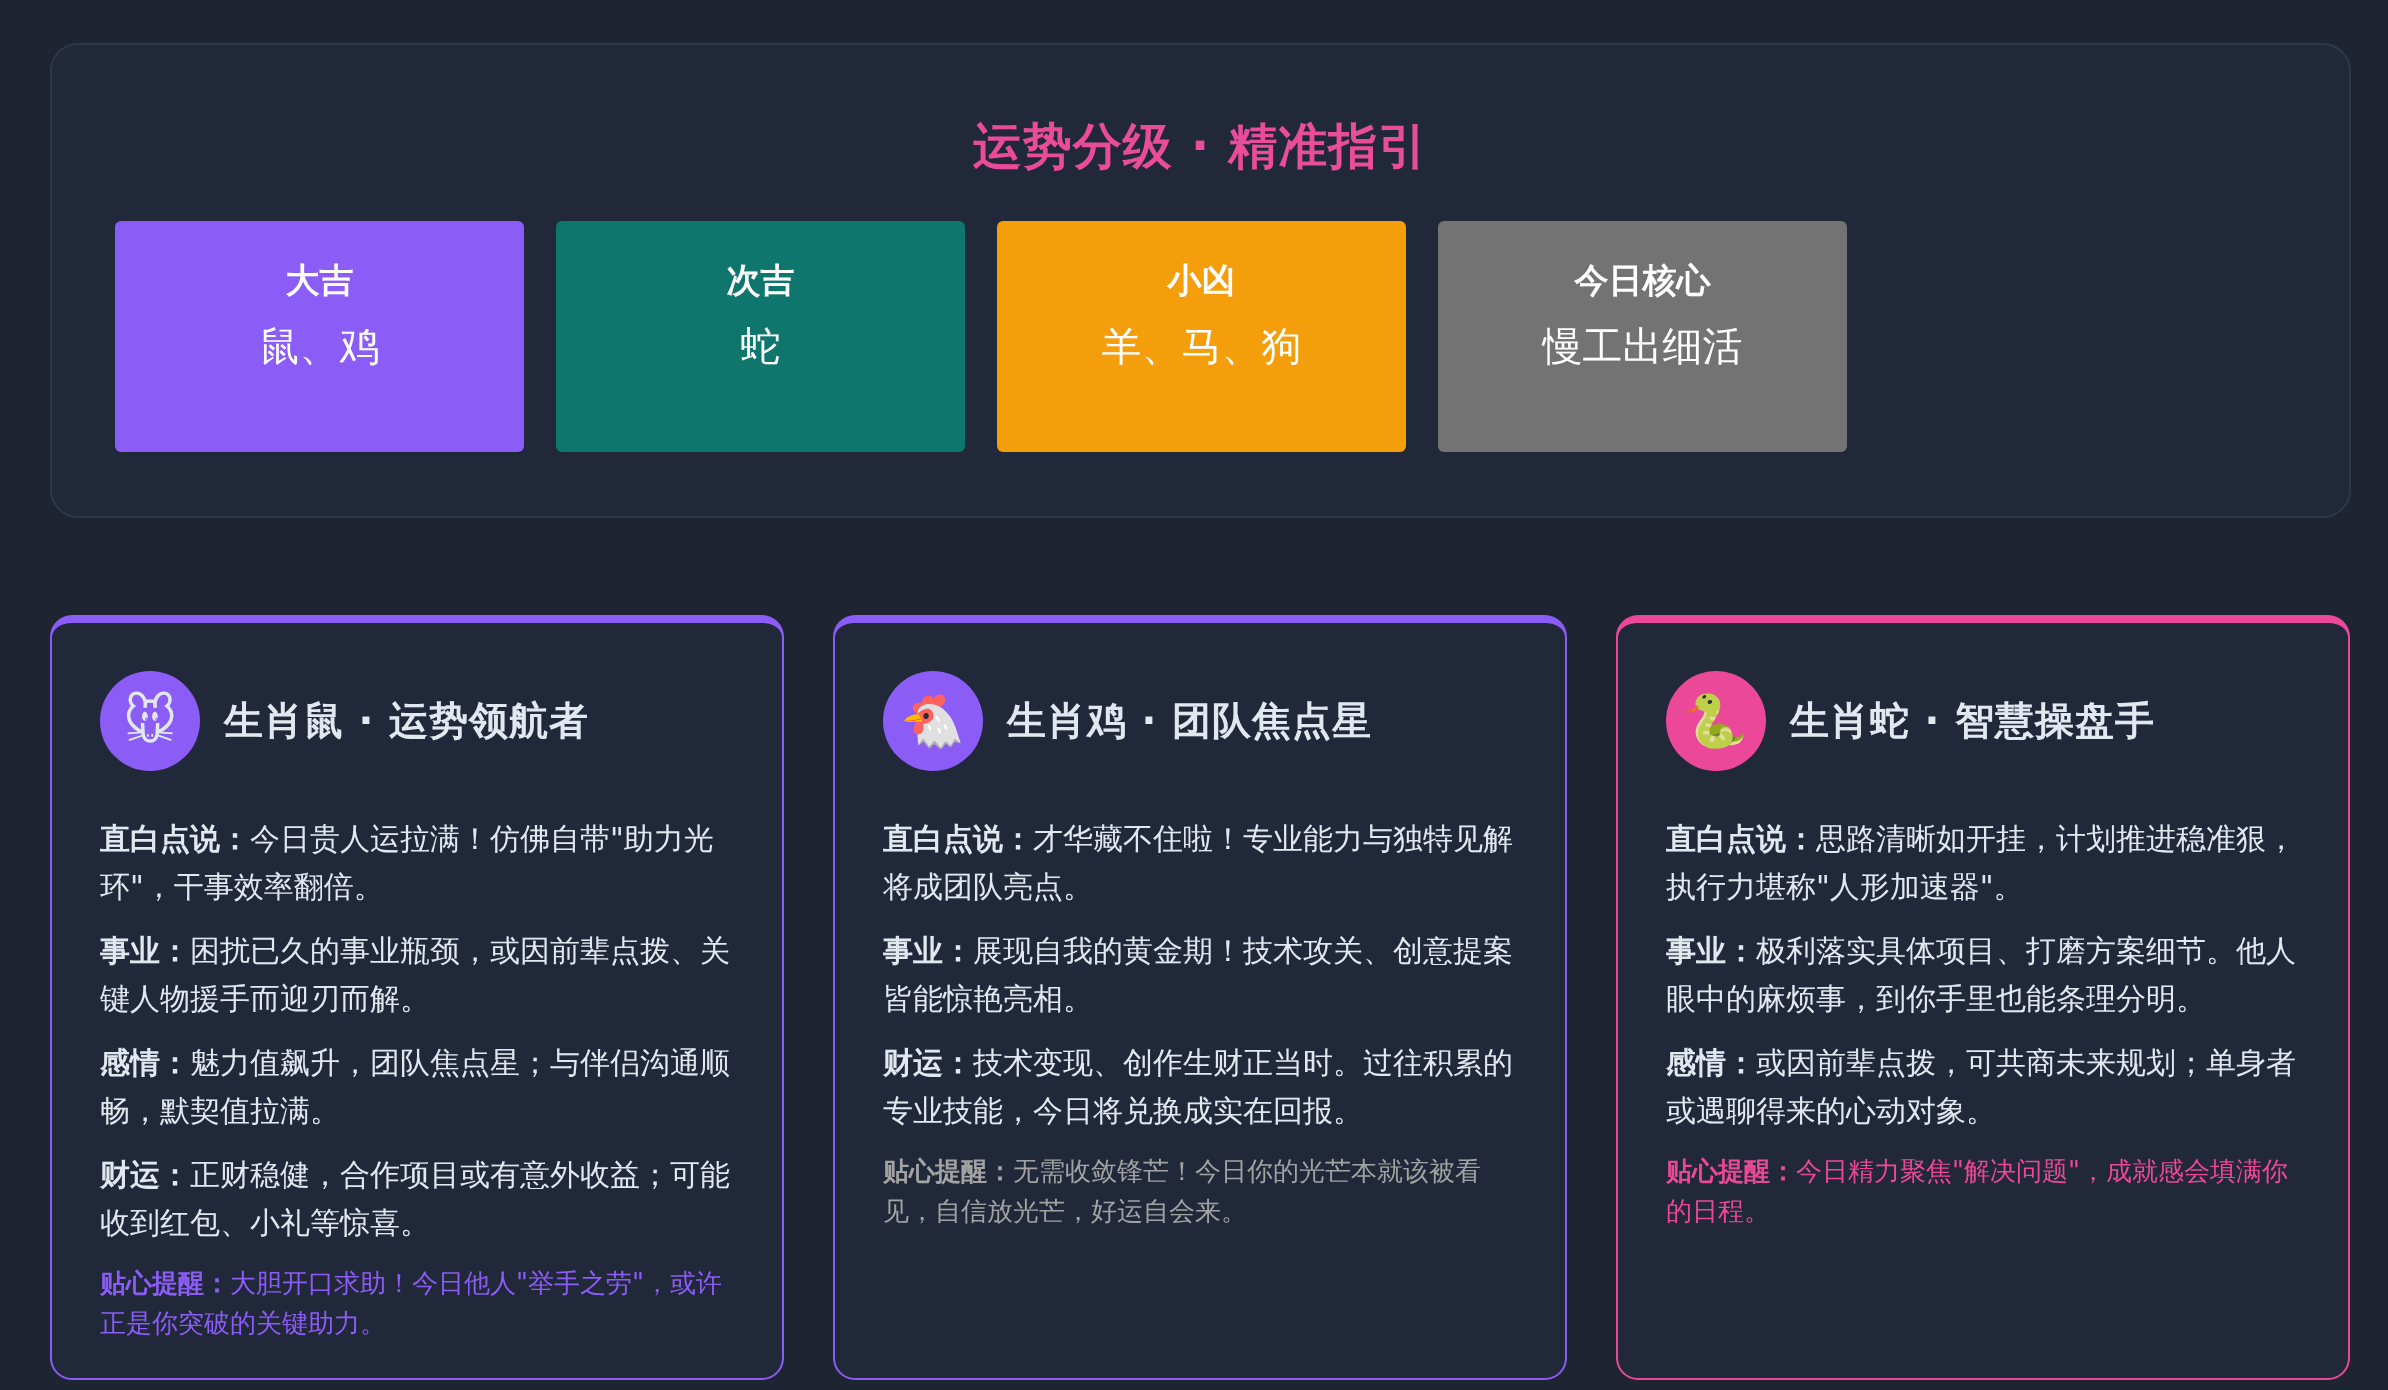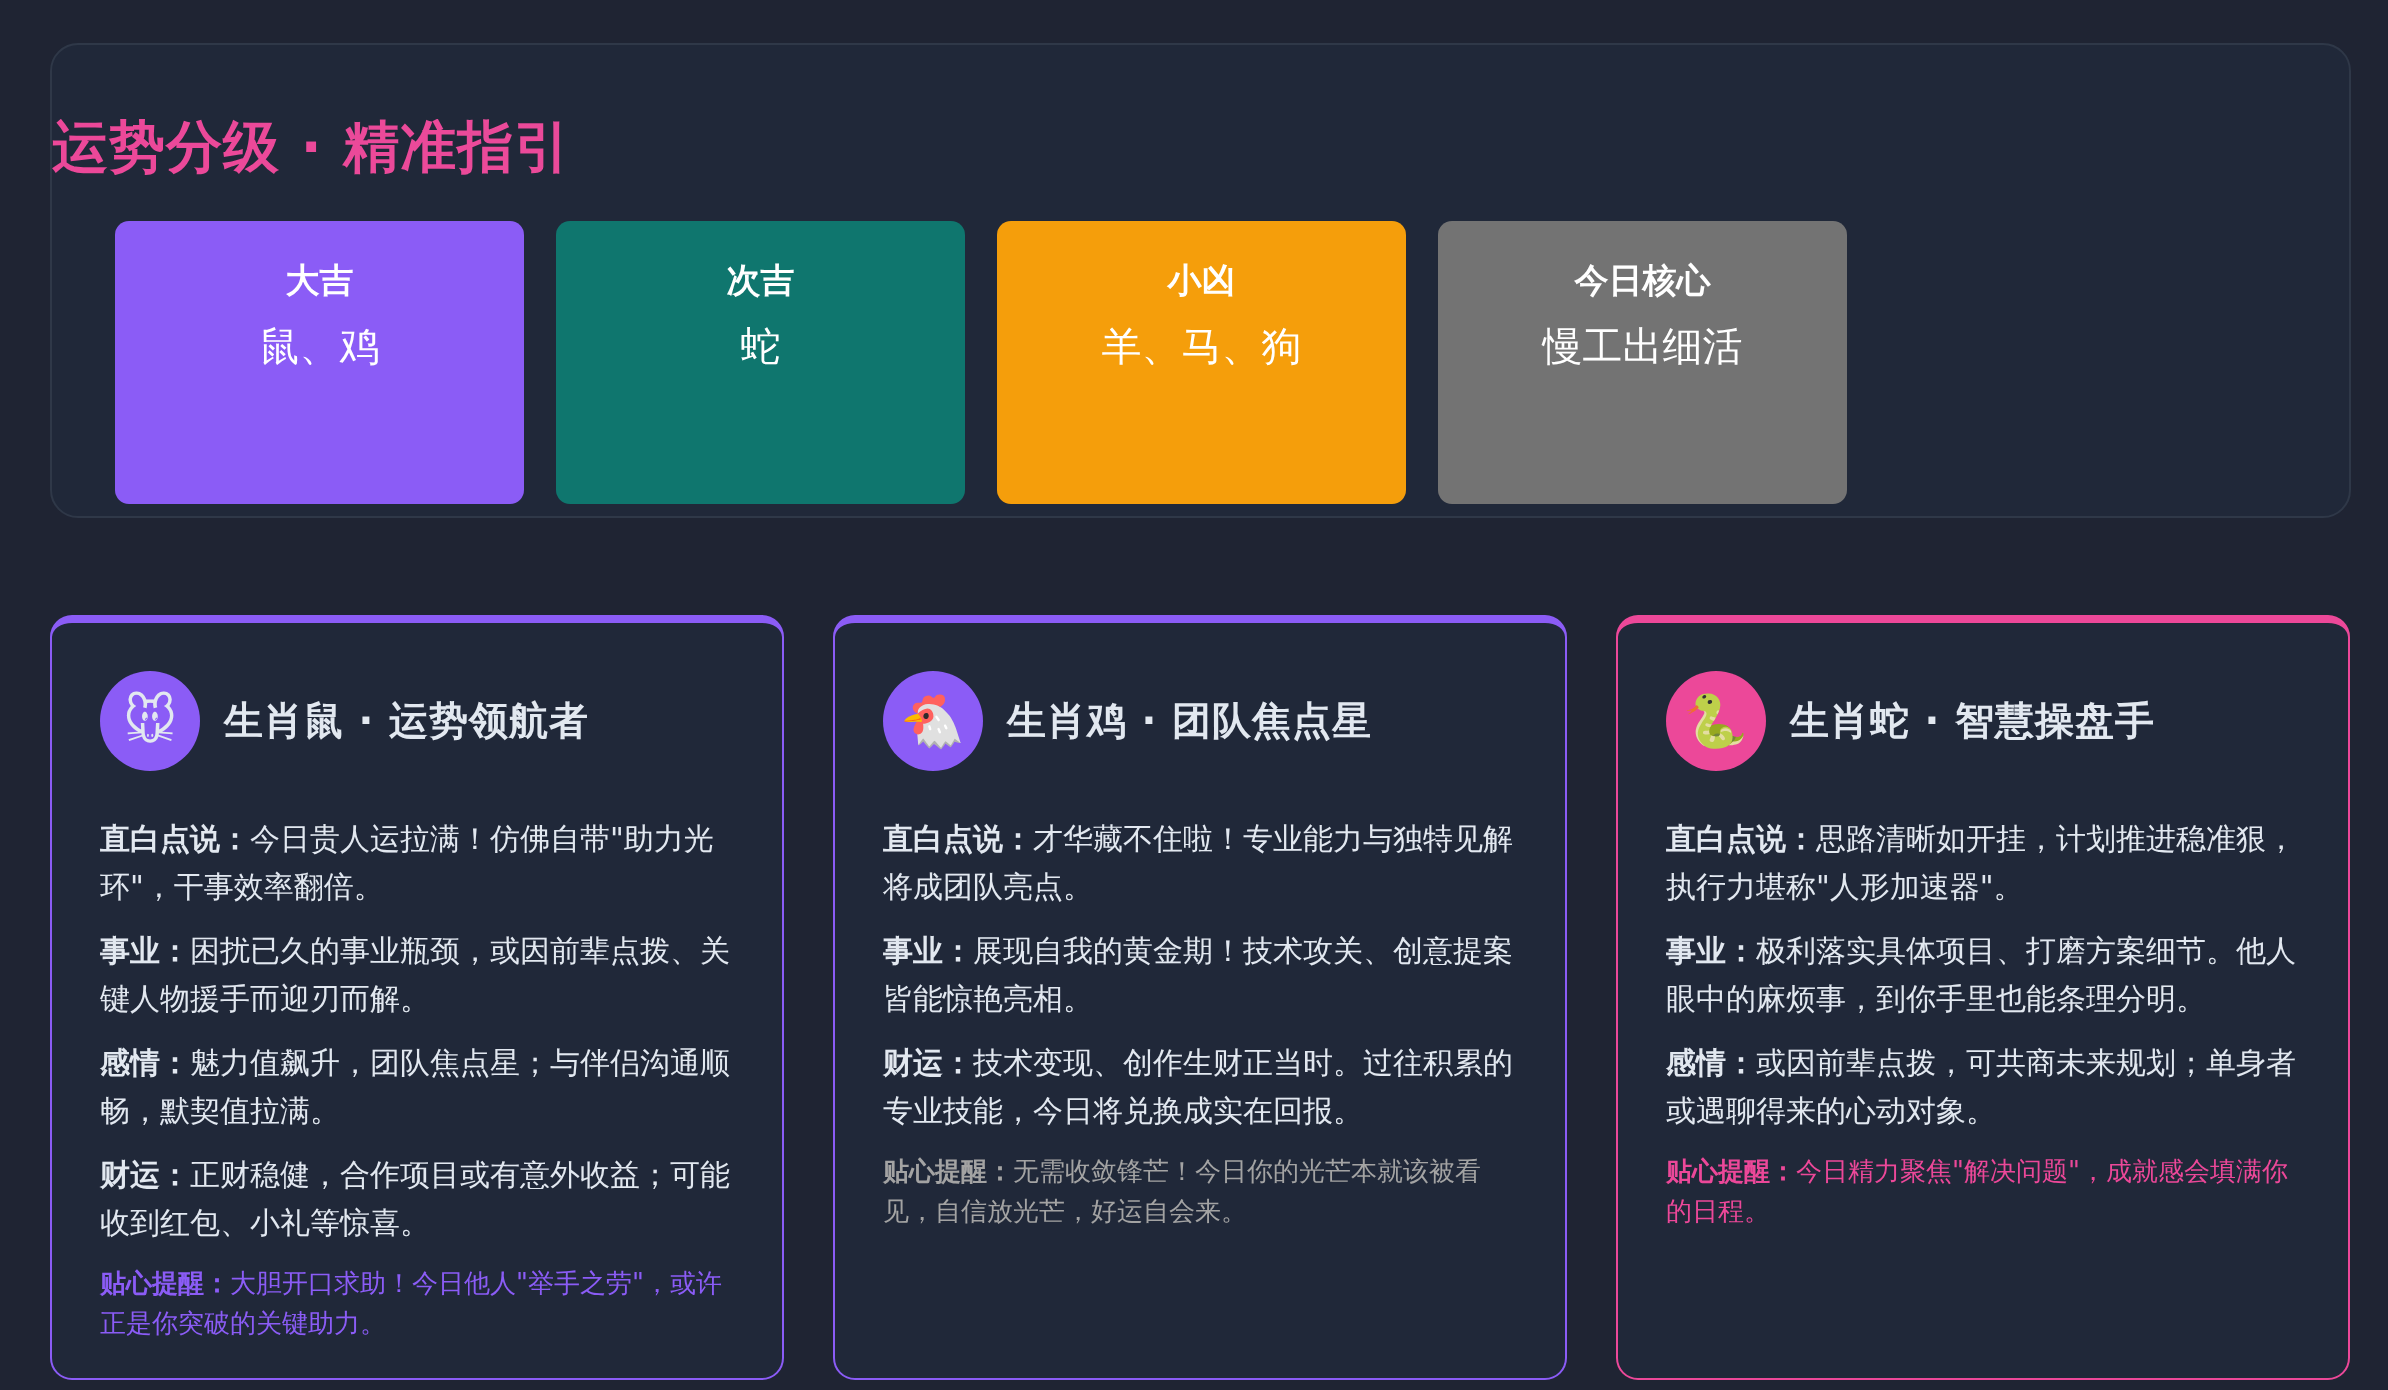--- a/index.html
+++ b/index.html
@@ -14,39 +14,40 @@
     position: absolute;
     left: 50px; top: 43px;
     width: 2301px; height: 475px;
     background: #202839;
     border: 2px solid #2f3848;
     border-radius: 28px;
   }
   .grade-title {
     position: absolute;
     left: 0; right: 0; top: 74px;
-    font-size: 56px;
+    text-align: center;
+    font-size: 49px;
     font-weight: bold;
     line-height: 56px;
     color: #ec4899;
     background: linear-gradient(90deg, #ec4899 0%, #e84d9b 60%, #d45f9e 100%);
     -webkit-background-clip: text;
     background-clip: text;
     -webkit-text-fill-color: transparent;
     letter-spacing: 1px;
   }
   .grade-row {
     position: absolute;
     left: 63px; top: 176px;
     display: flex;
     gap: 32px;
   }
   .grade-tile {
-    width: 409px; height: 283px;
-    border-radius: 14px;
+    width: 409px; height: 231px;
+    border-radius: 6px;
     color: #ffffff;
     text-align: center;
     padding: 38px 26px 0 26px;
   }
   .grade-tile .label {
     font-size: 34px;
     font-weight: bold;
     line-height: 42px;
     margin-bottom: 22px;
   }

